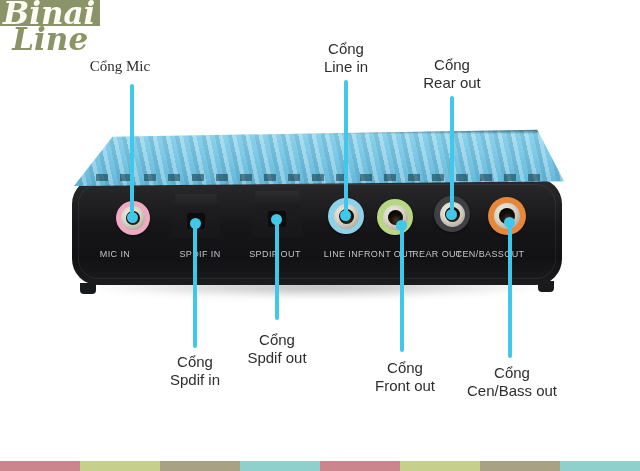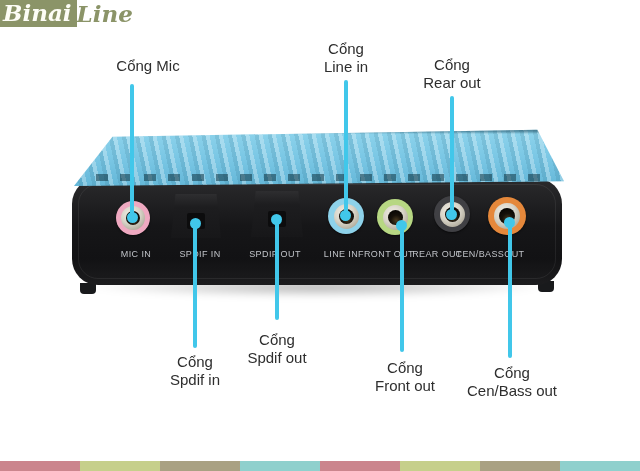--- a/index.html
+++ b/index.html
@@ -2,21 +2,21 @@
 <html><head>
 <meta charset="utf-8">
 <style>
   html,body{margin:0;padding:0;}
   .stage{
     position:relative;width:640px;height:471px;background:#ffffff;overflow:hidden;
     font-family:"Liberation Sans",sans-serif;
   }
   
   .logo{position:absolute;left:0;top:0;height:27px;display:flex;align-items:center;
-        font-family:"DejaVu Serif",serif;font-style:italic;font-size:23px;font-weight:bold;}
+        font-family:"DejaVu Serif",serif;font-style:italic;font-size:31px;font-weight:bold;flex-direction:column;}
   .logo-prefix{background:#8b9468;color:#fdfdf6;height:27px;line-height:26px;padding:0 5px 0 3px;}
   .logo-suffix{color:#8b9468;line-height:26px;}
   
   .footer-bar{position:absolute;left:0;bottom:0;width:640px;height:10px;display:flex;}
   .footer-bar .seg{flex:1;height:100%;}
   .seg:nth-child(4n+1){background:#cb858d;}
   .seg:nth-child(4n+2){background:#c6cf8b;}
   .seg:nth-child(4n+3){background:#a9a183;}
   .seg:nth-child(4n+4){background:#8fd0cd;}
   
@@ -110,21 +110,21 @@
     <div class="metal">
       <div class="hole"></div>
     </div>
   </div>
   <div class="jack jack-cen">
     <div class="metal">
       <div class="hole"></div>
     </div>
   </div>
 
-  <div class="port-label" style="left:101px;width:70px;">MIC IN</div>
+  <div class="port-label" style="left:80px;width:70px;">MIC IN</div>
   <div class="port-label" style="left:165px;width:70px;">SPDIF IN</div>
   <div class="port-label" style="left:235px;width:80px;">SPDIF OUT</div>
   <div class="port-label" style="left:311px;width:60px;">LINE IN</div>
   <div class="port-label" style="left:351px;width:70px;">FRONT OUT</div>
   <div class="port-label" style="left:402px;width:70px;">REAR OUT</div>
   <div class="port-label" style="left:450px;width:80px;">CEN/BASSOUT</div>
 
   <div class="callout-line" style="left:130px;top:84px;height:134px;"></div>
   <div class="callout-line" style="left:344px;top:80px;height:136px;"></div>
   <div class="callout-line" style="left:450px;top:96px;height:118px;"></div>
@@ -134,21 +134,21 @@
   <div class="callout-line" style="left:508px;top:222px;height:136px;"></div>
 
   <div class="callout-dot" style="left:127px;top:212px;"></div>
   <div class="callout-dot" style="left:190px;top:218px;"></div>
   <div class="callout-dot" style="left:271px;top:214px;"></div>
   <div class="callout-dot" style="left:340px;top:210px;"></div>
   <div class="callout-dot" style="left:396px;top:220px;"></div>
   <div class="callout-dot" style="left:446px;top:209px;"></div>
   <div class="callout-dot" style="left:504px;top:217px;"></div>
 
-  <div class="callout-label" style="left:88px;top:57px;">Cổng Mic</div>
+  <div class="callout-label" style="left:60px;top:57px;font-family:Liberation Serif, serif;">Cổng Mic</div>
   <div class="callout-label" style="left:286px;top:40px;">Cổng
 Line in</div>
   <div class="callout-label" style="left:392px;top:56px;">Cổng
 Rear out</div>
   <div class="callout-label" style="left:135px;top:353px;">Cổng
 Spdif in</div>
   <div class="callout-label" style="left:217px;top:331px;">Cổng
 Spdif out</div>
   <div class="callout-label" style="left:345px;top:359px;">Cổng
 Front out</div>

